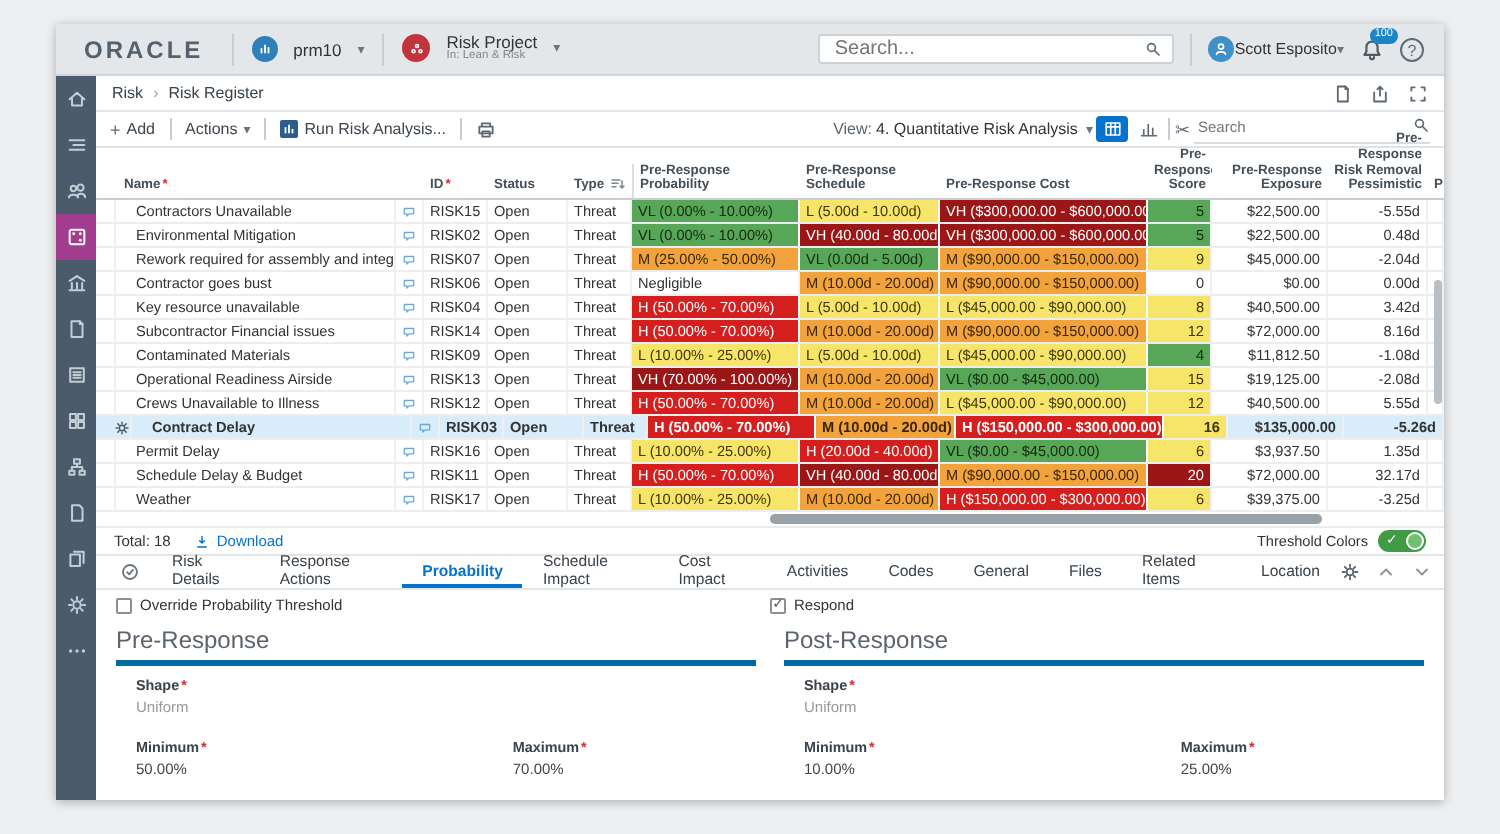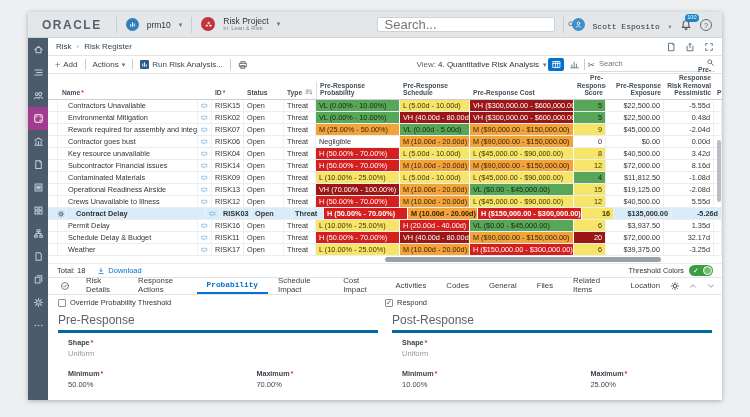--- a/index.html
+++ b/index.html
@@ -15,22 +15,22 @@
   .vdiv{width:1px;height:16px;background:#c7cdd2;}
   .chip{display:flex;align-items:center;gap:8px;padding:0 9px;font-size:8.5px;cursor:pointer;}
   .ws-ic{width:13px;height:13px;border-radius:50%;background:#2f80b9;display:flex;align-items:center;justify-content:center;color:#fff;}
   .proj-ic{width:14px;height:14px;border-radius:50%;background:#c2333c;display:flex;align-items:center;justify-content:center;color:#fff;}
   .proj-txt{display:flex;flex-direction:column;line-height:1;}
   .proj-txt .t1{font-size:8.5px;color:#333;}
   .proj-txt .t2{font-size:5.8px;color:#808a92;margin-top:1px;}
   .caret{font-size:7px;color:#6b7680;}
   .top-right{margin-left:auto;display:flex;align-items:center;gap:8px;padding-right:10px;}
   .gsearch{width:178px;height:15px;background:#fff;border:1px solid #cdd2d6;border-radius:2px;display:flex;align-items:center;padding:0 5px;gap:4px;}
-  .gsearch input{border:none;outline:none;flex:1;font-size:13px;color:#555;font-family:inherit;background:transparent;}
-  .user{display:flex;align-items:flex-end;gap:8px;font-size:8px;cursor:pointer;font-family:Liberation Mono, monospace;}
+  .gsearch input{border:none;outline:none;flex:1;font-size:10px;color:#555;font-family:inherit;background:transparent;}
+  .user{display:flex;align-items:center;gap:0;font-size:8px;cursor:pointer;}
   .avatar{width:13px;height:13px;border-radius:50%;background:#3f8fc9;display:flex;align-items:center;justify-content:center;color:#fff;}
   .bellwrap{position:relative;color:#4e5a64;}
   .badge{position:absolute;top:-5px;right:-7px;background:#1d84c6;color:#fff;font-size:5.5px;line-height:1;padding:1.5px 2.5px;border-radius:4px;}
   .help{width:12px;height:12px;border:1px solid #5f6c77;border-radius:50%;color:#5f6c77;font-size:8px;line-height:11px;text-align:center;}
 
   
   .appbody{flex:1;display:flex;min-height:0;}
   .sidebar{width:20px;background:#4b5b6b;display:flex;flex-direction:column;align-items:stretch;flex:0 0 auto;}
   .sb-item{height:23px;display:flex;align-items:center;justify-content:center;color:#c3cdd6;cursor:pointer;}
   .sb-item.active{background:#a13c8e;color:#fff;}
@@ -99,21 +99,21 @@
   .thresh{margin-left:auto;display:flex;align-items:center;gap:5px;font-size:7.3px;color:#333;}
   .toggle{width:24px;height:11px;background:#3f9c44;border-radius:6px;position:relative;display:flex;align-items:center;cursor:pointer;}
   .toggle .tick{color:#fff;font-size:7px;margin-left:4px;line-height:1;}
   .knob{position:absolute;right:1px;top:1px;width:9px;height:9px;border-radius:50%;background:#6fc06f;border:1.5px solid #fff;}
 
   
   .tabbar{height:17px;border-bottom:1px solid #e3e6e9;display:flex;align-items:stretch;font-size:7.8px;padding:0 6px;flex:0 0 auto;}
   .tab-status{display:flex;align-items:center;padding:0 6px;color:#6b7680;}
   .tab-status svg{width:10px;height:10px;}
   .tab{display:flex;align-items:center;padding:0 10px;cursor:pointer;color:#38424b;border-bottom:2px solid transparent;}
-  .tab.active{color:#0572ce;font-weight:bold;border-bottom-color:#0572ce;font-family:Liberation Mono, monospace;}
+  .tab.active{color:#0572ce;font-weight:bold;border-bottom-color:#0572ce;}
   .tab-right{margin-left:auto;display:flex;align-items:center;gap:8px;color:#5a6570;}
   .tab-right svg{width:10px;height:10px;cursor:pointer;}
   .chev{color:#8a939b;}
 
   
   .detail{flex:1;display:flex;flex-direction:column;min-height:0;padding:0 10px 4px 10px;}
   .chkrow{height:15px;display:flex;align-items:center;font-size:7.5px;flex:0 0 auto;}
   .chkrow .half{width:50%;display:flex;align-items:center;gap:4px;}
   .cbox{width:8px;height:8px;border:1px solid #8a9096;border-radius:1px;background:#fff;display:flex;align-items:center;justify-content:center;font-size:7px;color:#555;line-height:1;cursor:pointer;}
   .panels{flex:1;display:flex;gap:14px;min-height:0;}

